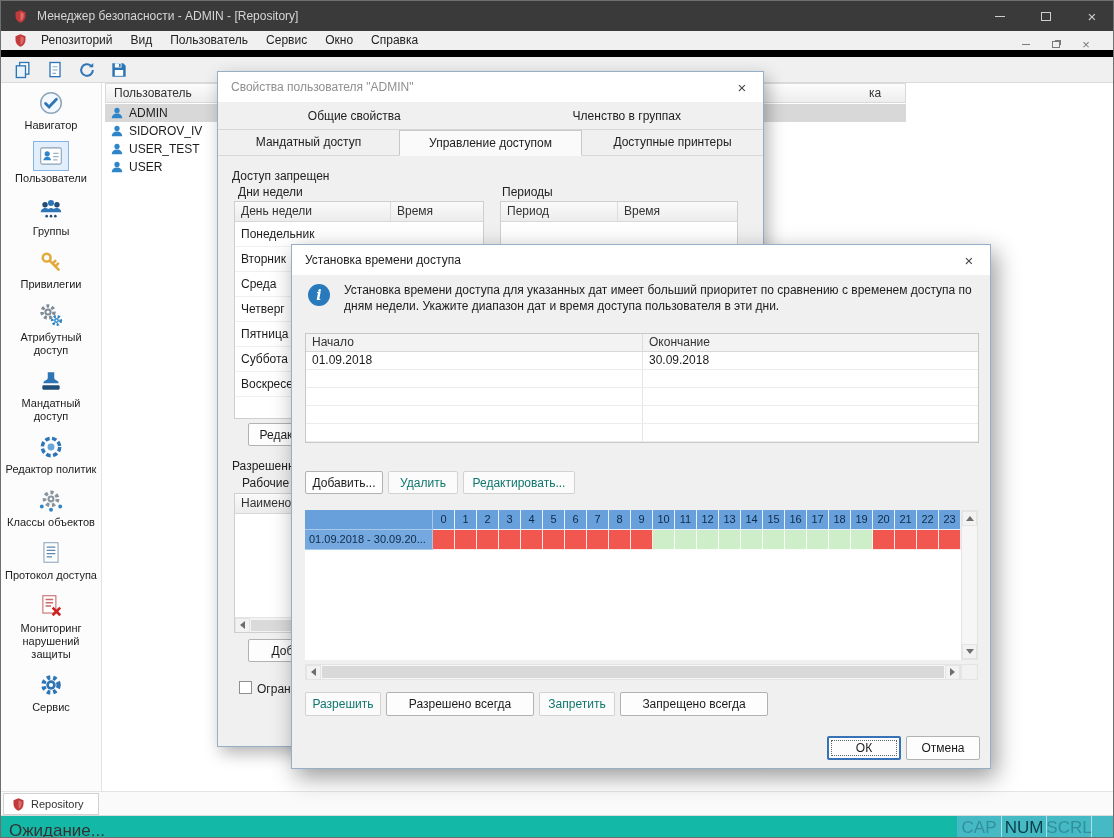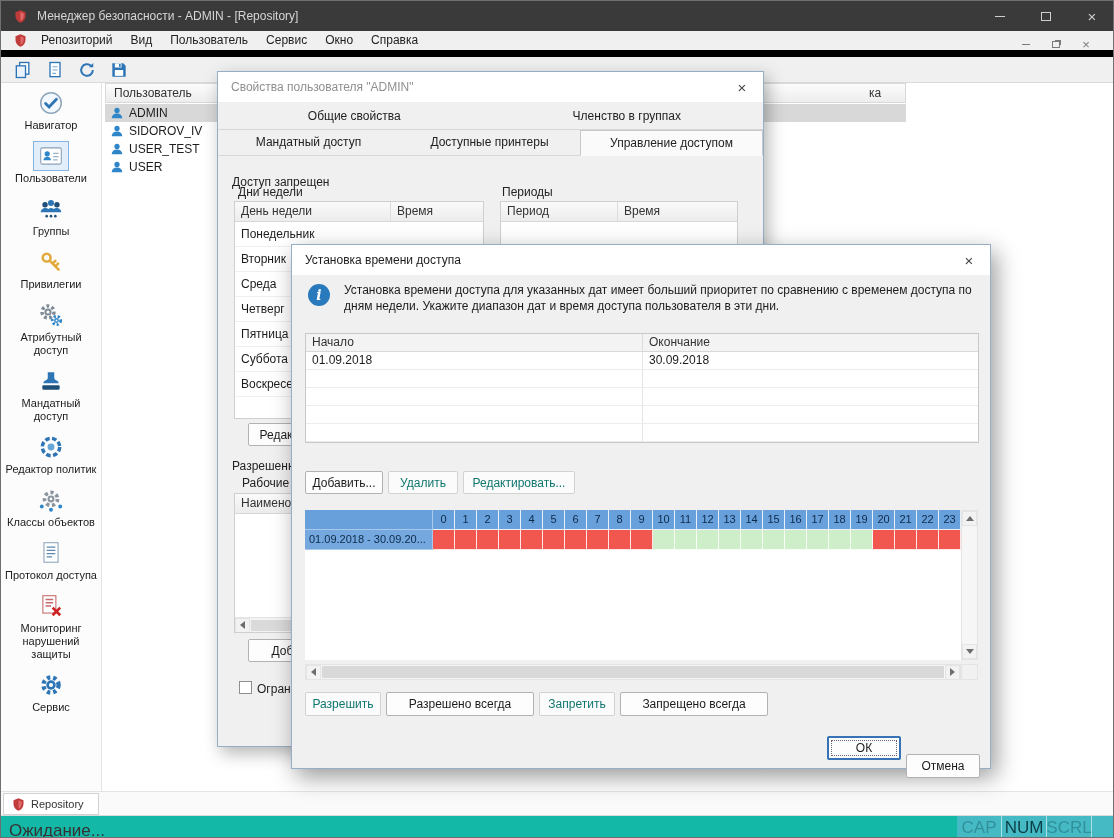--- a/index.html
+++ b/index.html
@@ -71,21 +71,21 @@
 .tab.active{background:#fafafa;border:1px solid #c7c7c7;border-bottom:1px solid #fafafa;}
 
 .mini-table{position:absolute;background:#fff;border:1px solid #cfcfcf;overflow:hidden;}
 .th-row{display:flex;height:20px;background:linear-gradient(#fafafa,#ececec);border-bottom:1px solid #d8d8d8;}
 .th{font-size:12px;color:#333;padding:2px 6px;border-right:1px solid #dddddd;white-space:nowrap;overflow:hidden;}
 .th.w156{flex:0 0 156px;}
 .th.w117{flex:0 0 117px;}
 .th.flex1{flex:1;border-right:none;}
 .day-row{height:25px;line-height:24px;padding-left:6px;border-bottom:1px solid #efefef;font-size:12px;color:#1c1c1c;white-space:nowrap;overflow:hidden;}
 
-#dlg1 .denied-lbl{left:14px;top:97px;margin-top:6px;}
+#dlg1 .denied-lbl{left:14px;top:97px;}
 #dlg1 .week-lbl{left:20px;top:113px;}
 #dlg1 .week-table{left:16px;top:129px;width:250px;height:218px;}
 #dlg1 .periods-lbl{left:284px;top:113px;}
 #dlg1 .periods-table{left:282px;top:129px;width:238px;height:218px;}
 #dlg1 .edit-btn1{left:30px;top:351px;width:116px;}
 #dlg1 .allowed-lbl{left:14px;top:387px;}
 #dlg1 .ws-lbl{left:24px;top:404px;}
 #dlg1 .ws-table{left:16px;top:421px;width:250px;height:140px;}
 #dlg1 .add-btn1{left:30px;top:567px;width:110px;}
 #dlg1 .checkbox{position:absolute;left:21px;top:609px;}
@@ -128,21 +128,21 @@
 .vtrack{flex:1;}
 .hscroll{position:absolute;left:13px;top:419px;width:656px;height:16px;background:#f6f6f6;border:1px solid #e4e4e4;display:flex;align-items:center;}
 .hthumb{flex:1;height:12px;background:#d9d9d9;margin:0 1px;}
 .corner{position:absolute;left:669px;top:419px;width:17px;height:16px;background:#f1f1f1;border:1px solid #e4e4e4;}
 
 #dlg2 .allow-btn{left:13px;top:447px;width:76px;height:24px;}
 #dlg2 .allow-always-btn{left:94px;top:447px;width:148px;height:24px;}
 #dlg2 .deny-btn{left:247px;top:447px;width:76px;height:24px;}
 #dlg2 .deny-always-btn{left:328px;top:447px;width:148px;height:24px;}
 #dlg2 .ok-btn{left:535px;top:491px;width:74px;height:24px;}
-#dlg2 .cancel-btn{left:614px;top:491px;width:74px;height:24px;margin-top:18px;}
+#dlg2 .cancel-btn{left:614px;top:491px;width:74px;height:24px;}
 
 
 .tri{width:0;height:0;display:inline-block;}
 .tri-left{border:4px solid transparent;border-left:none;border-right:5px solid #6e6e6e;}
 .tri-right{border:4px solid transparent;border-right:none;border-left:5px solid #6e6e6e;}
 .tri-up{border:4px solid transparent;border-top:none;border-bottom:5px solid #6e6e6e;}
 .tri-down{border:4px solid transparent;border-bottom:none;border-top:5px solid #6e6e6e;}
 </style>
 </head>
 <body>
@@ -423,22 +423,22 @@
     <div class="dlg-title inactive">
       <span>Свойства пользователя "ADMIN"</span>
       <div class="dlg-close">×</div>
     </div>
     <div class="tabs-row row1">
       <div class="tab">Общие свойства</div>
       <div class="tab">Членство в группах</div>
     </div>
     <div class="tabs-row row2">
       <div class="tab">Мандатный доступ</div>
+      <div class="tab active">Управление доступом</div>
       <div class="tab">Доступные принтеры</div>
-      <div class="tab active">Управление доступом</div>
     </div>
 
     <div class="lbl denied-lbl">Доступ запрещен</div>
     <div class="lbl week-lbl">Дни недели</div>
     <div class="mini-table week-table">
       <div class="th-row">
         <div class="th w156">День недели</div>
         <div class="th flex1">Время</div>
       </div>
       <div id="week-rows">

